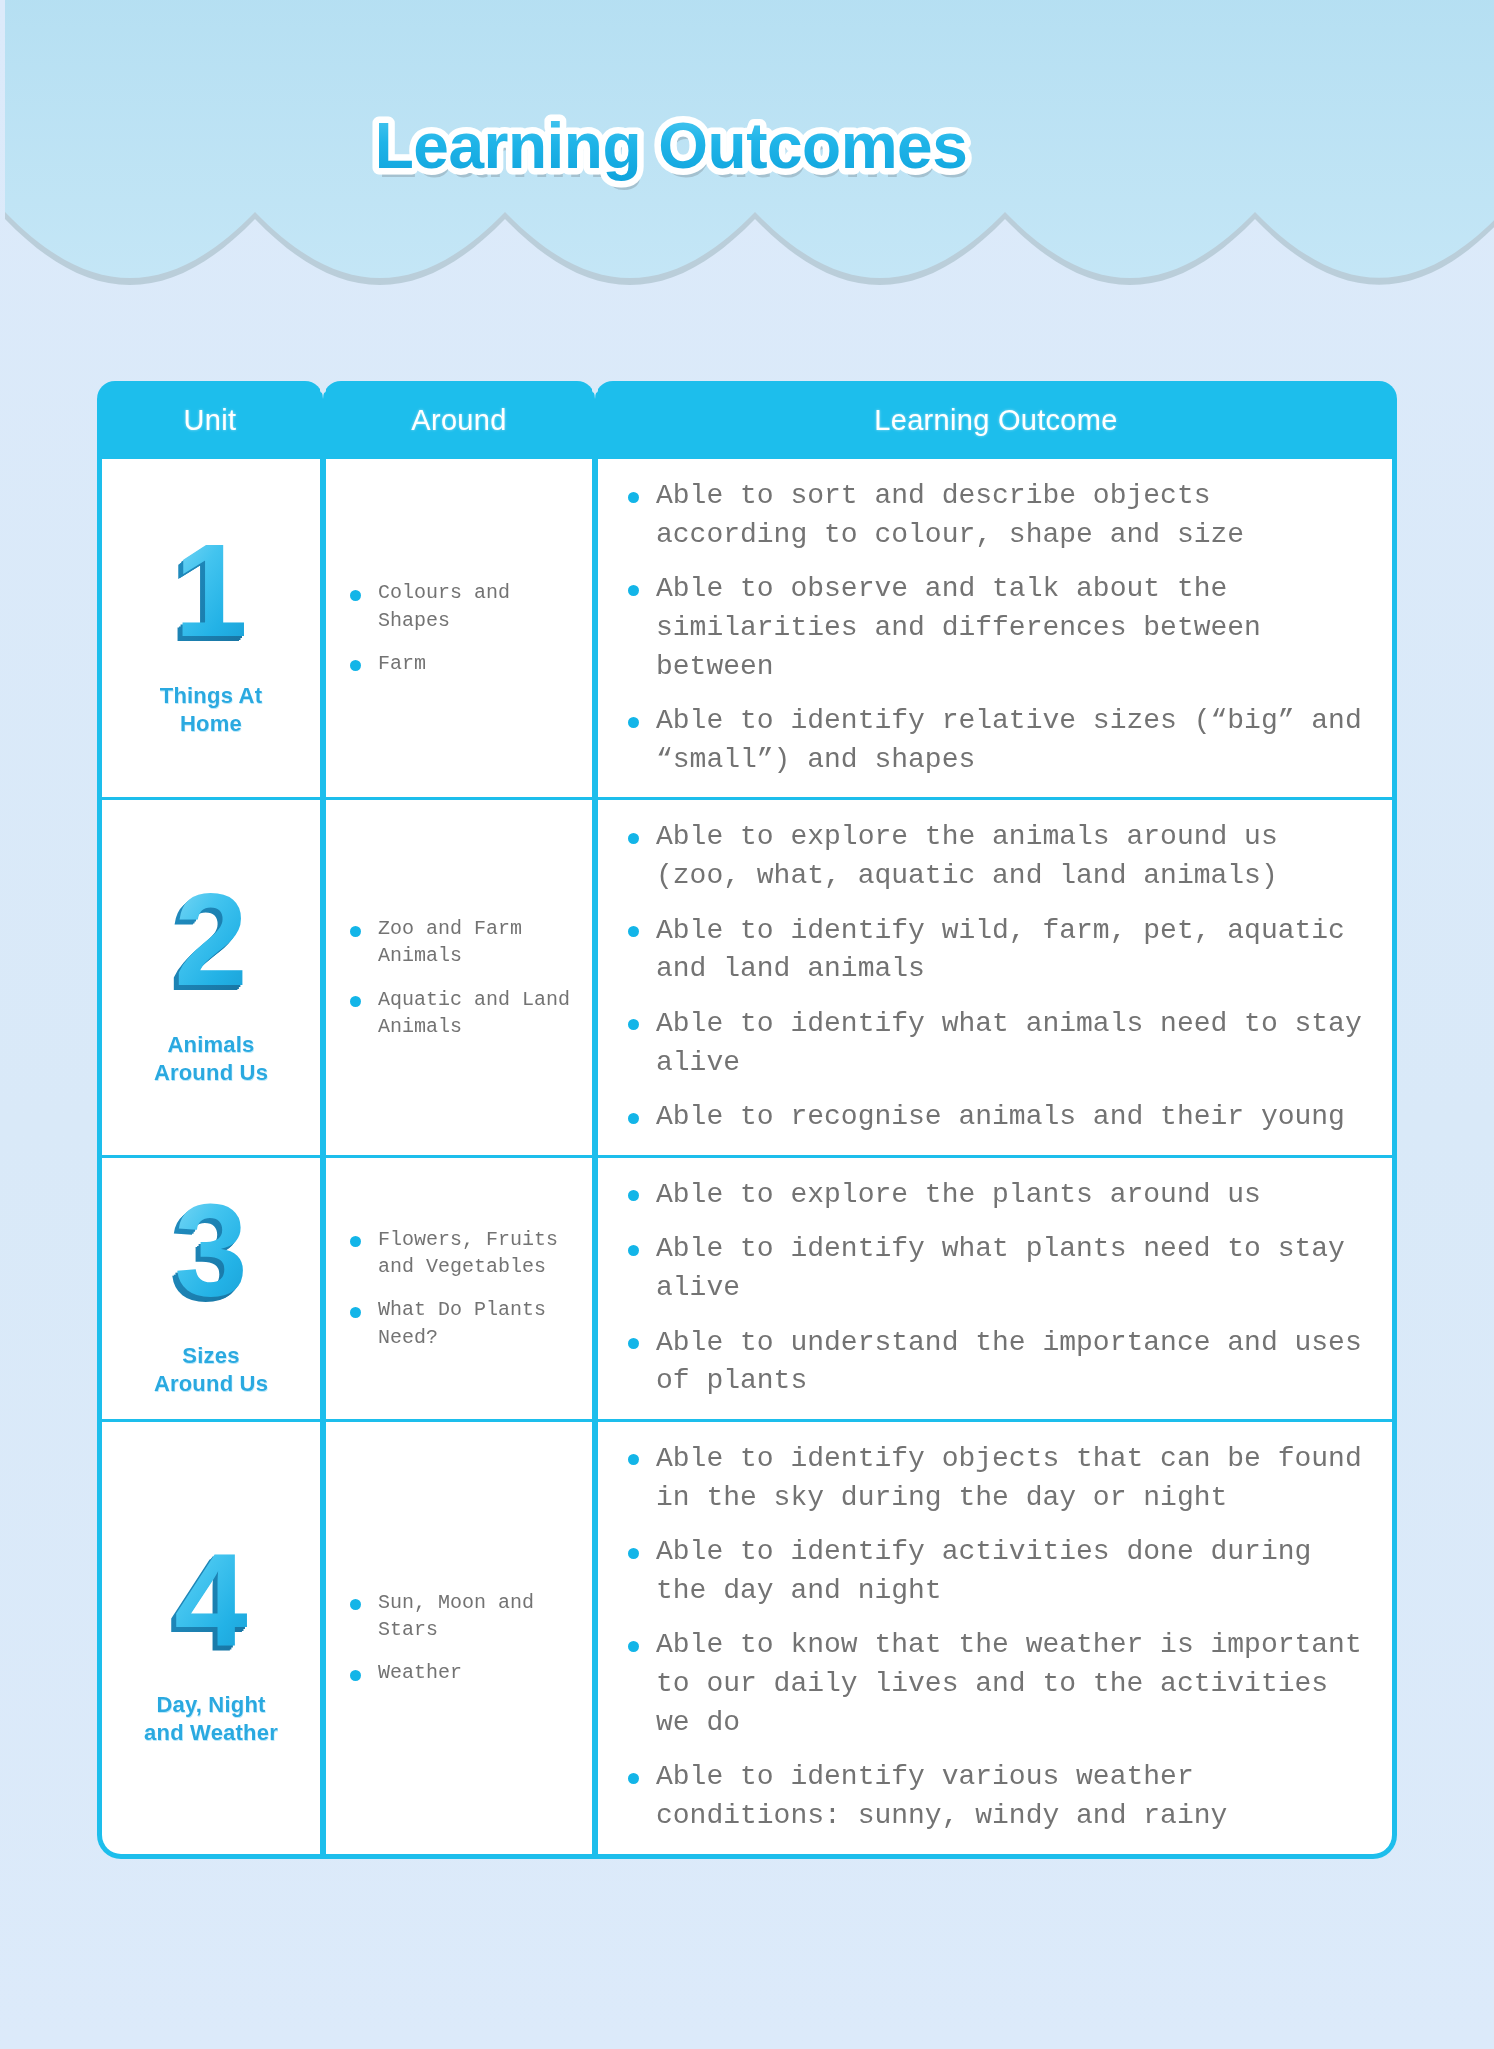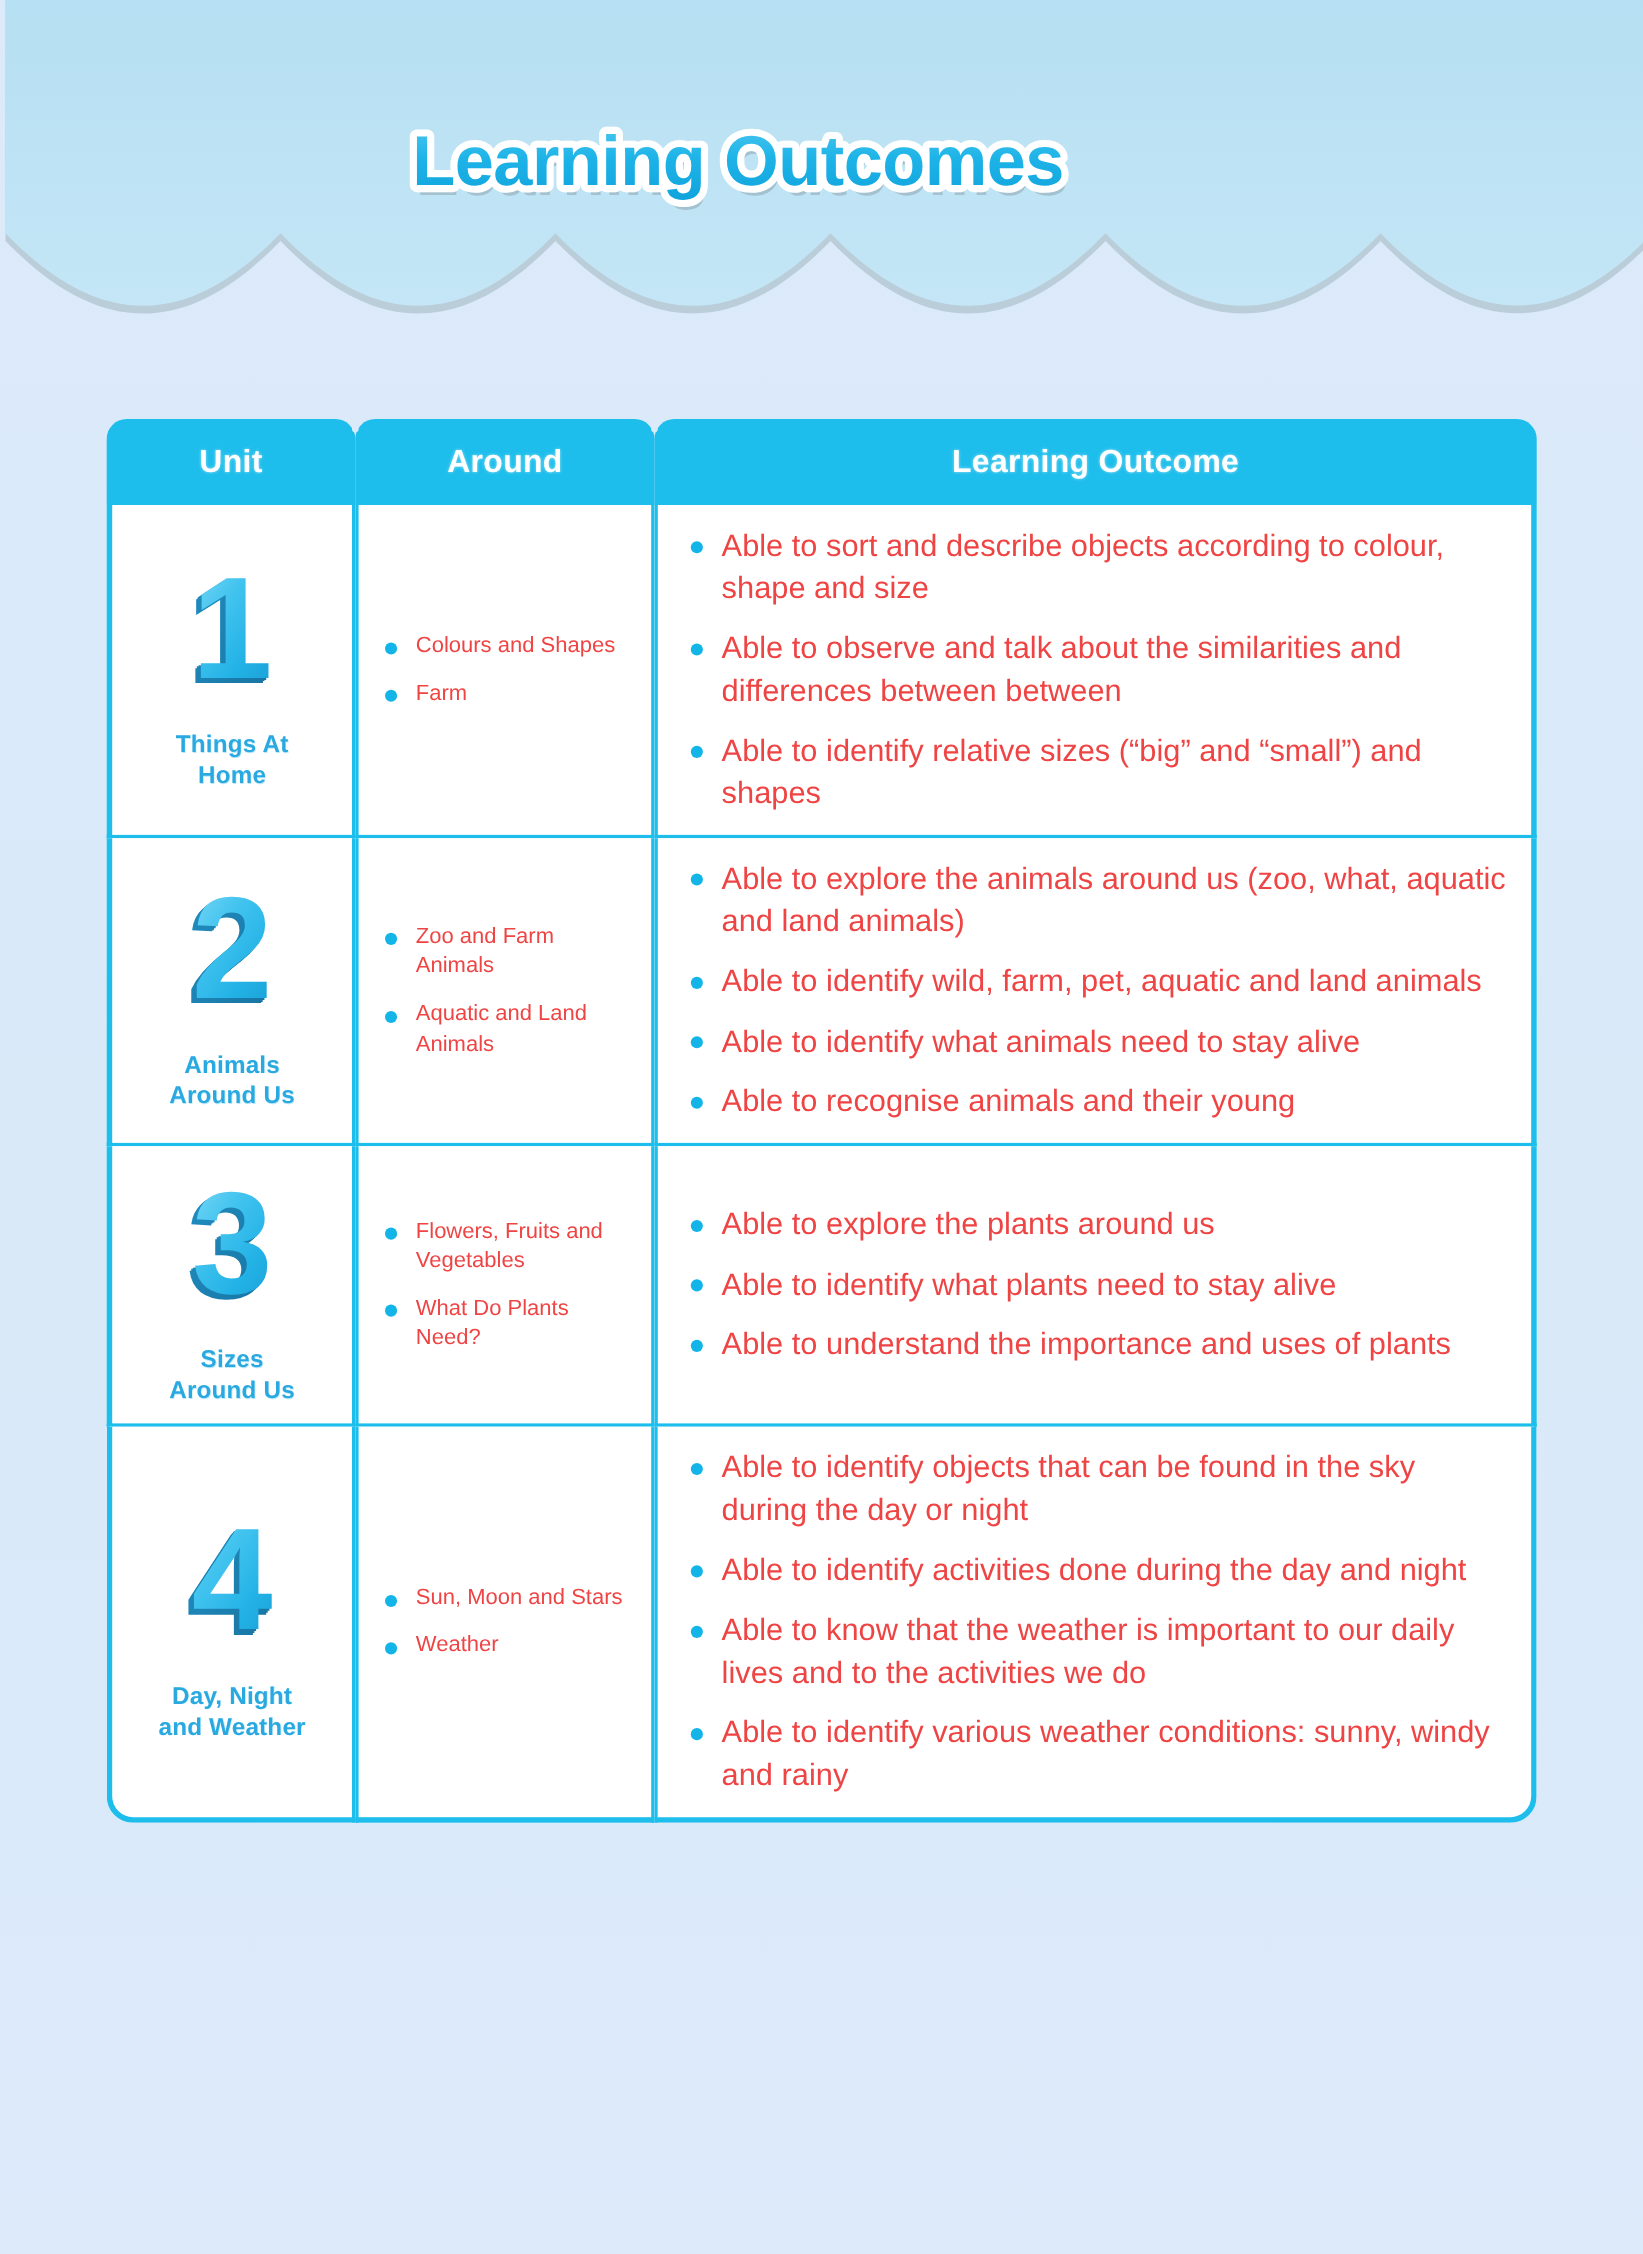--- a/index.html
+++ b/index.html
@@ -58,21 +58,21 @@
     border-spacing: 0;
   }
 
   
   .thead-row { height: 78px; }
   .th {
     background: #1dbeec;
     color: #ffffff;
     text-align: center;
     vertical-align: middle;
-    font-weight: bold;
+    font-weight: normal;
     font-size: 29px;
     letter-spacing: 0.3px;
     padding: 0 6px;
     position: relative;
   }
   .th-unit     { border-radius: 18px 18px 0 0; width: 226px; }
   .th-content  { border-radius: 18px 18px 0 0; width: 272px; }
   .th-outcome  { border-radius: 18px 18px 0 0; width: 802px; }
   .th-label {
     display: inline-block;
@@ -126,22 +126,22 @@
     letter-spacing: .2px;
     text-shadow: 0 0 2px rgba(255,255,255,.9), 0.5px 0.5px 0 rgba(160,225,250,.9);
   }
 
   
   ul.blist { list-style: none; }
   ul.blist li {
     position: relative;
     padding-left: 34px;
     margin-bottom: 16px;
-    color: #ef4444;
-    font-family: Liberation Sans, sans-serif;
+    color: #737373;
+    font-family: Liberation Mono, monospace;
     font-weight: 300;
   }
   ul.blist li:last-child { margin-bottom: 0; }
   ul.blist li::before {
     content: "";
     position: absolute;
     left: 6px;
     top: 0.52em;
     width: 11px; height: 11px;
     border-radius: 50%;

